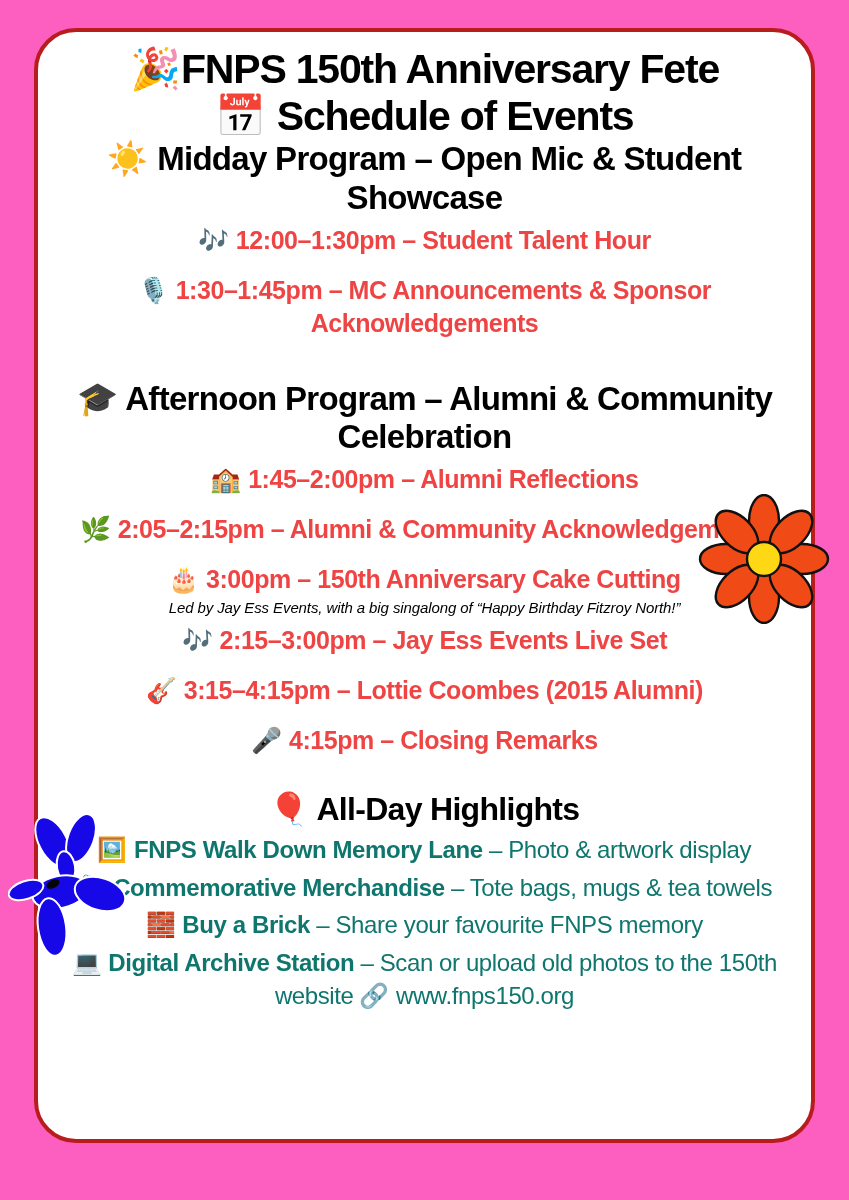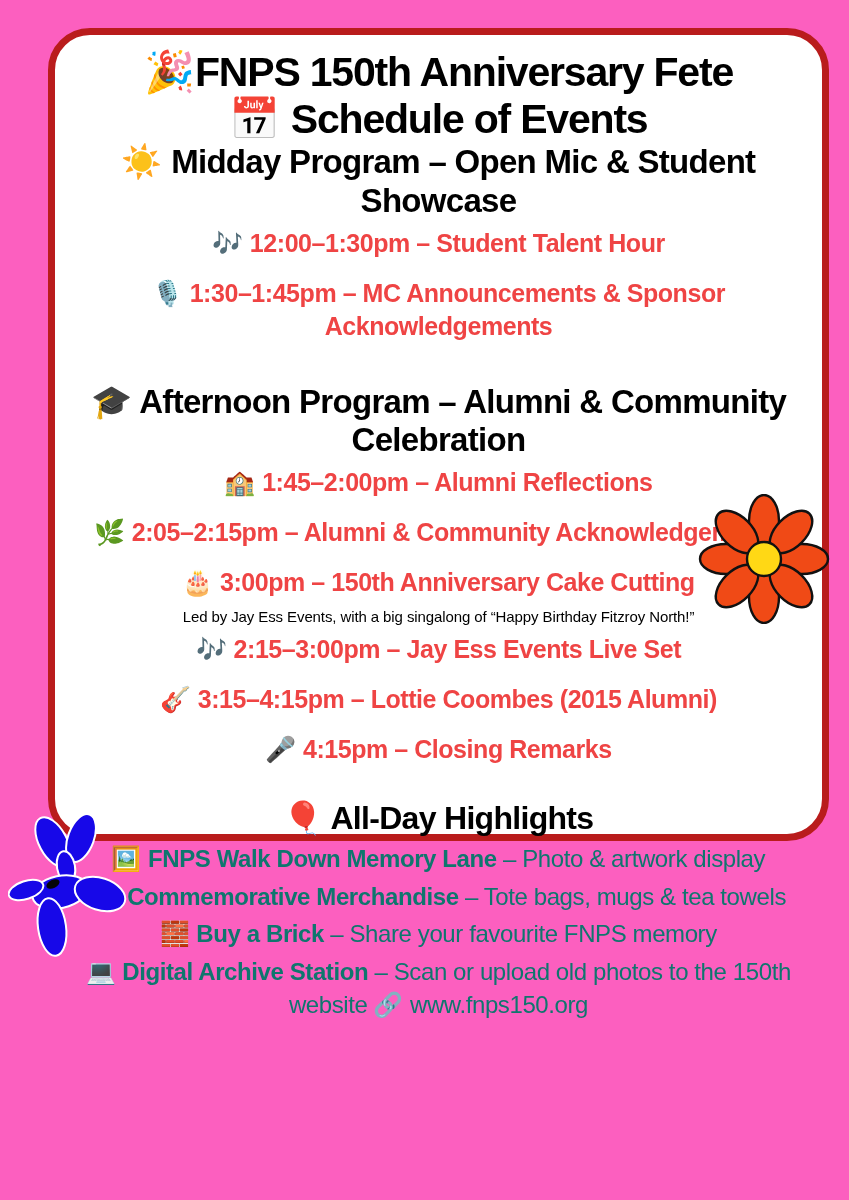--- a/index.html
+++ b/index.html
@@ -11,26 +11,26 @@
   }
 
   body {
     background: #fc5fbf;
     font-family: "Liberation Sans", sans-serif;
     position: relative;
   }
 
   #poster-card {
     position: absolute;
-    left: 48px;
+    left: 34px;
     top: 28px;
     width: 781px;
-    height: 813px;
+    height: 1115px;
     background: #ffffff;
-    border: 7px solid #b91c1c;
+    border: 4px solid #b91c1c;
     border-radius: 42px;
     overflow: visible;
     z-index: 2;
   }
 
   .card-inner {
     padding: 14px 22px 10px 22px;
     text-align: center;
     position: relative;
     z-index: 3;
@@ -72,21 +72,22 @@
     padding: 0 10px;
   }
   .event-line.tight { margin-top: 17px; }
 
   .sub-note {
     font-weight: 400;
     font-size: 15px;
     line-height: 1.3;
     letter-spacing: -0.1px;
     color: #000;
-    margin-top: 8px;
+    margin-top: 2px;
+    font-style: italic;
   }
 
   .highlight-line {
     font-size: 24px;
     line-height: 1.33;
     letter-spacing: -0.4px;
     color: #0f766e;
     font-weight: 400;
     margin-top: 5px;
     padding: 0 4px;

